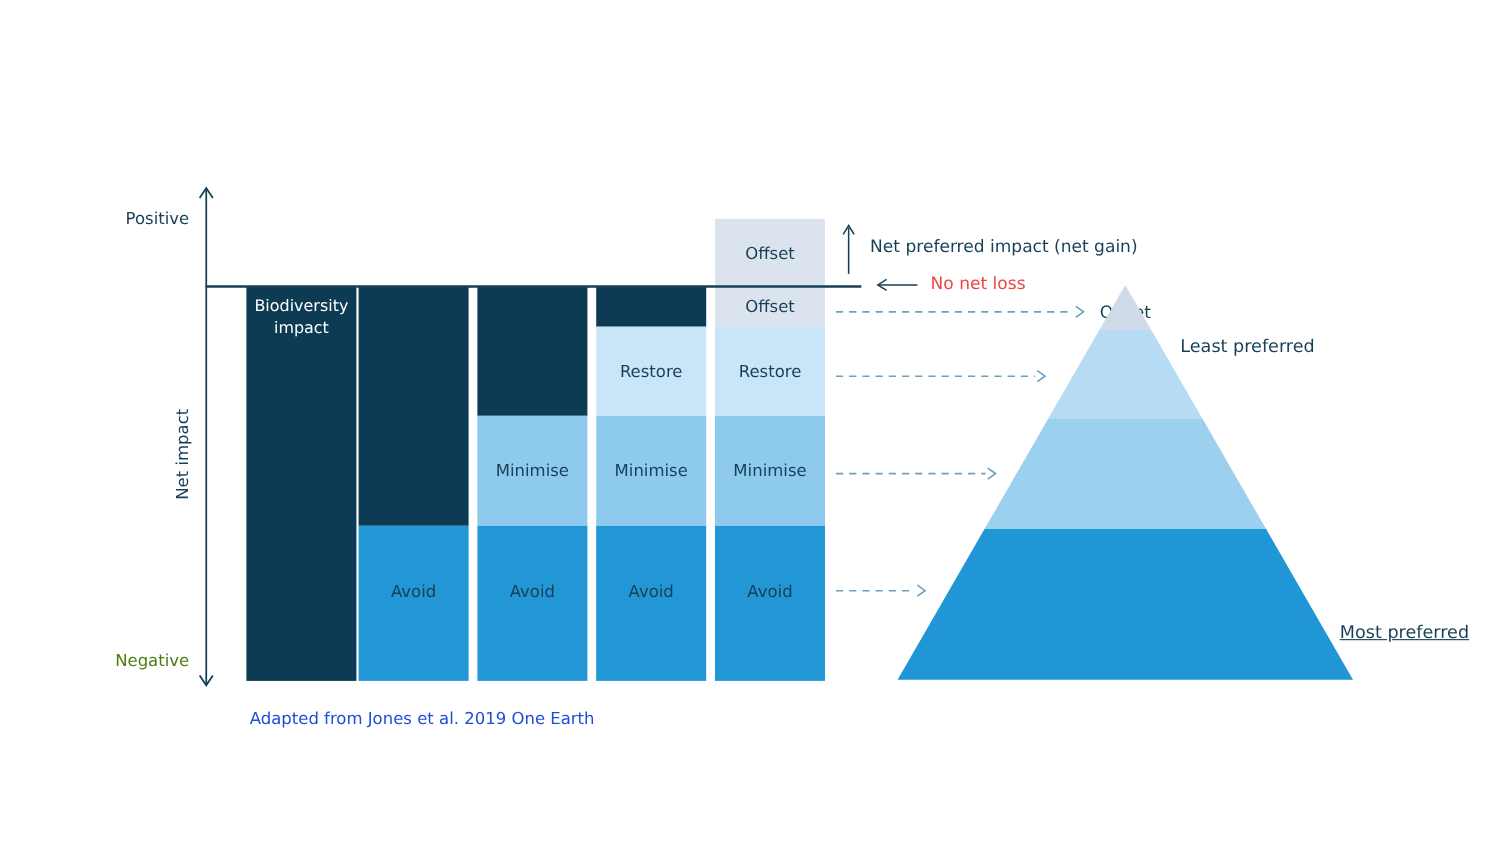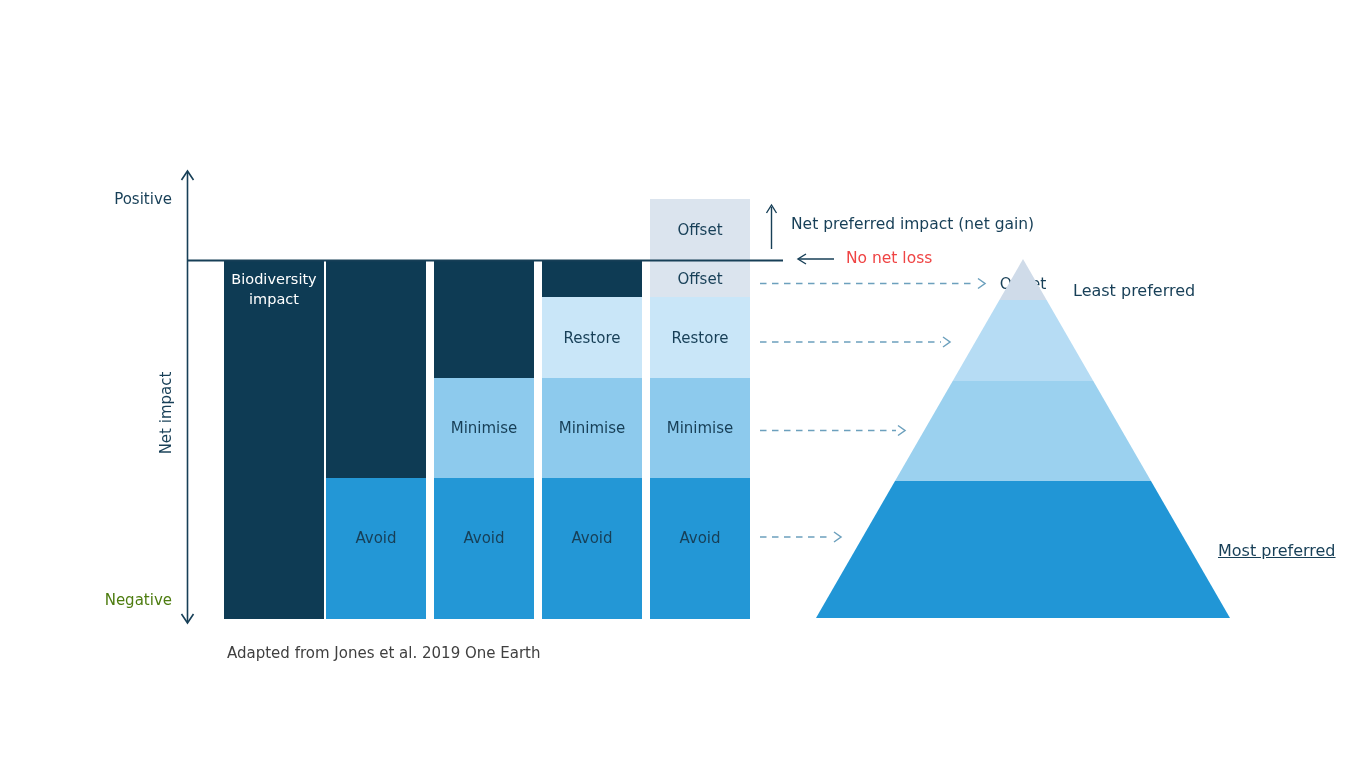--- a/index.html
+++ b/index.html
@@ -23,21 +23,21 @@
     display:flex;align-items:center;justify-content:center;
     font-size:15px;text-align:center;
   }
   .seg--impact{
     align-items:flex-start;
     padding-top:9px;box-sizing:border-box;
     font-size:14.5px;line-height:20px;
   }
   .nudge-up{transform:translateY(-11px);}
   .pyr-label{position:absolute;font-size:15.5px;white-space:nowrap;}
-  .pref-label{position:absolute;font-size:16px;white-space:nowrap;}
+  .pref-label{position:absolute;font-size:16px;white-space:nowrap;margin-top:24px;}
   .ann{position:absolute;font-size:15.5px;white-space:nowrap;}
   .caption{position:absolute;left:227px;top:644px;font-size:15px;white-space:nowrap;}
   svg.overlay{position:absolute;left:0;top:0;pointer-events:none;}
   .layer-bars{z-index:1;}
   svg.overlay{z-index:2;}
   .layer-text{z-index:3;}
 </style>
 </head>
 <body>
 
@@ -149,16 +149,16 @@
     <div class="ann" style="left: 846px; top: 249px; color: #ef4444;">No net loss</div>
 
     <div class="pyr-label ctr" style="left: 1023px; top: 284px; color: rgb(23, 63, 87);">Offset</div>
     <div class="pyr-label ctr" style="left: 1023px; top: 342px; color: rgb(23, 63, 87);">Restore</div>
     <div class="pyr-label ctr" style="left: 1023px; top: 432px; color: rgb(23, 63, 87);">Minimise</div>
     <div class="pyr-label ctr" style="left: 1023px; top: 551px; color: rgb(23, 63, 87);">Avoid</div>
 
     <div class="pref-label" style="left: 1073px; top: 281px; color: rgb(23, 63, 87);">Least preferred</div>
     <div class="pref-label" style="left: 1218px; top: 541px; color: rgb(23, 63, 87); text-decoration: underline;">Most preferred</div>
 
-    <div class="caption" style="color: #404040;">Adapted from Jones et al. 2019 One Earth</div>
+    <div class="caption" style="color: #1d4ed8;">Adapted from Jones et al. 2019 One Earth</div>
   </div>
 
 </div>
 
 </body></html>

